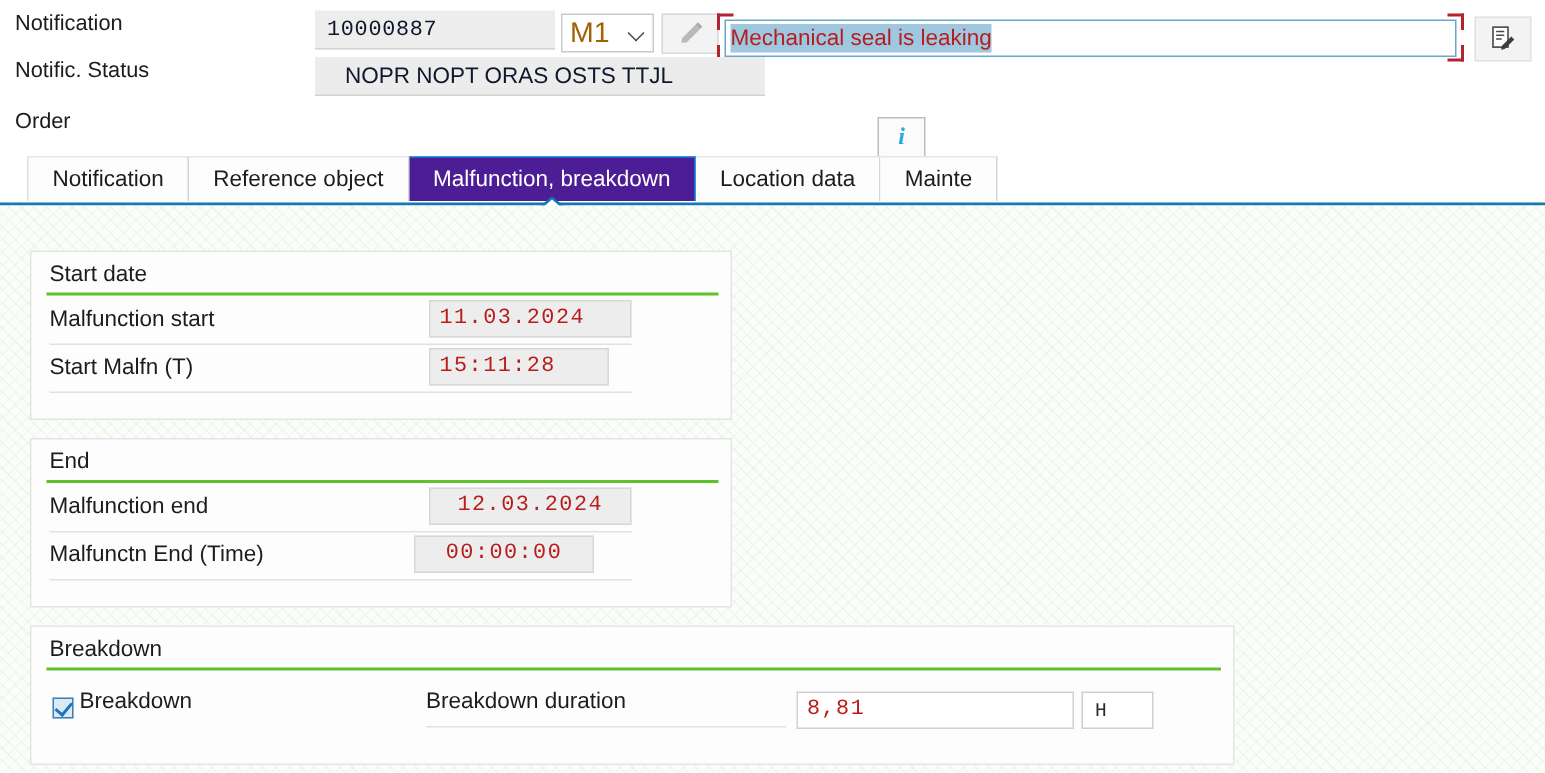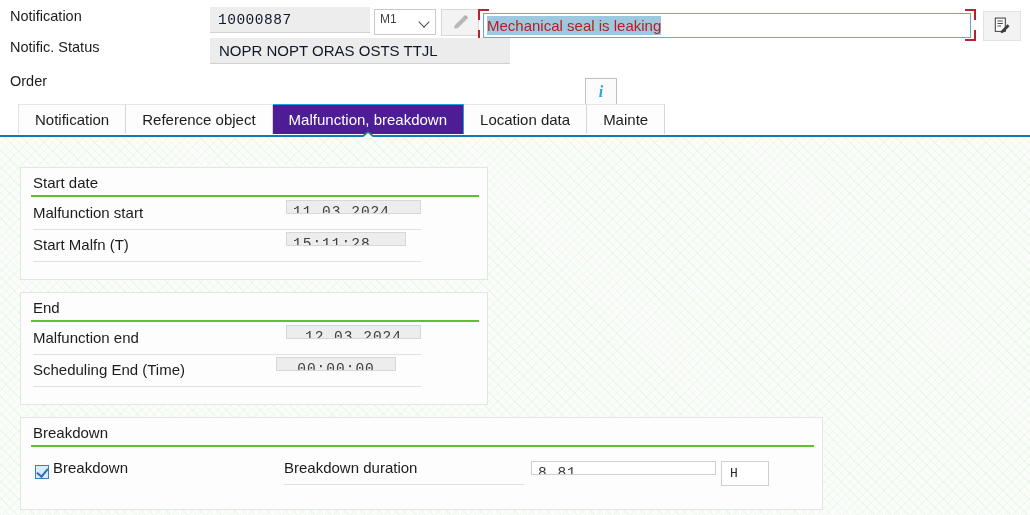--- a/index.html
+++ b/index.html
@@ -40,32 +40,32 @@
     font-family:"Liberation Mono", monospace;
     font-size:14.5px;
     letter-spacing:0.5px;
     white-space:nowrap;
     overflow:hidden;
   }
   .ro-field.prop{
     font-family:"Liberation Sans", sans-serif;
     letter-spacing:0;
     font-size:15px;
-    padding-left:9px;
+    padding-left:20px;
   }
 
   
   #notification-number{left:210px;top:2px;width:160px;}
   
   #notif-type-combo{
     position:absolute;left:374px;top:4px;width:62px;height:26px;
     background:#ffffff;border:1px solid #c9c9c9;box-sizing:border-box;
   }
   #notif-type-combo .val{
-    position:absolute;left:5px;top:2px;font-size:12px;color:#404040;
+    position:absolute;left:5px;top:2px;font-size:19px;color:#a16207;
   }
   #notif-type-combo .chev{
     position:absolute;right:6px;top:8px;width:9px;height:9px;
   }
   #notif-type-combo .chev:before{
     content:"";position:absolute;left:0;top:0;width:7px;height:7px;
     border-left:1.4px solid #4a4a4a;border-bottom:1.4px solid #4a4a4a;
     transform:rotate(-45deg);
   }
 
@@ -168,24 +168,24 @@
     position:absolute;font-size:15px;color:#1c1c1c;white-space:nowrap;
   }
   .frow-underline{
     position:absolute;height:1px;background:#dfe2df;
   }
   .val-field{
     position:absolute;
     background:#ededed;
     border:1px solid #d7d7d7;
     box-sizing:border-box;
-    height:14px;line-height:23px;
+    height:25px;line-height:23px;
     font-family:"Liberation Mono", monospace;
     font-size:14.5px;letter-spacing:1px;
-    color:#404040;
+    color:#b91c1c;
     padding:0 6px;
     white-space:nowrap;overflow:hidden;
   }
 
   
   #panel-start-date{left:20px;top:30px;width:468px;height:113px;}
   #panel-end{left:20px;top:155px;width:468px;height:113px;text-align:center;}
   #panel-breakdown{left:20px;top:280px;width:803px;height:93px;}
 
   
@@ -294,21 +294,21 @@
   </div>
 
   <div class="panel" id="panel-end">
     <div class="panel-title">End</div>
     <div class="panel-rule" style="left:10px;top:27px;width:448px;"></div>
 
     <div class="frow-label" style="left:12px;top:36px;">Malfunction end</div>
     <div class="val-field" style="left:265px;top:32px;width:135px;">12.03.2024</div>
     <div class="frow-underline" style="left:12px;top:61px;width:388px;"></div>
 
-    <div class="frow-label" style="left:12px;top:68px;">Scheduling End (Time)</div>
+    <div class="frow-label" style="left:12px;top:68px;">Malfunctn End (Time)</div>
     <div class="val-field" style="left:255px;top:64px;width:120px;">00:00:00</div>
     <div class="frow-underline" style="left:12px;top:93px;width:388px;"></div>
   </div>
 
   <div class="panel" id="panel-breakdown">
     <div class="panel-title">Breakdown</div>
     <div class="panel-rule" style="left:10px;top:27px;width:783px;"></div>
 
     <div id="breakdown-checkbox">
       <span class="tick"></span>

